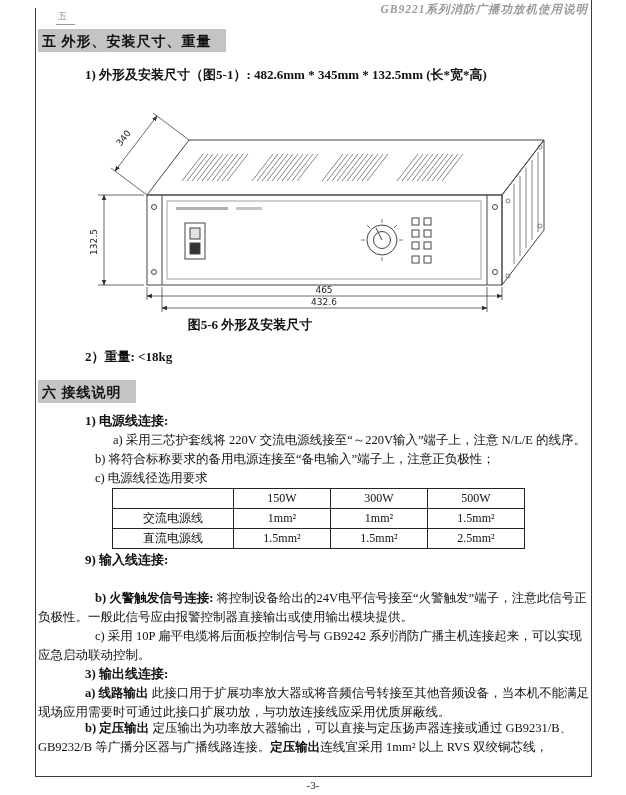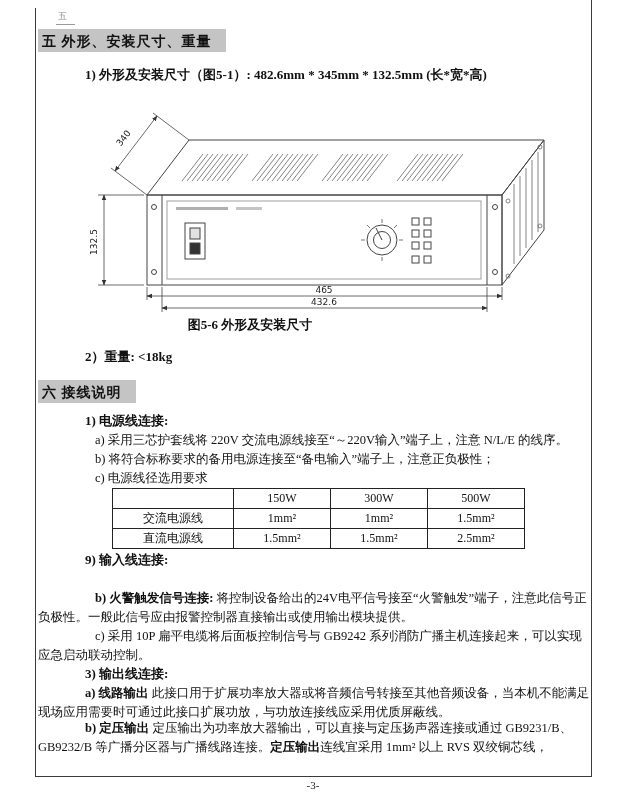--- a/index.html
+++ b/index.html
@@ -26,20 +26,21 @@
 </head>
 <body>
 
 <div class="page">
 
   <div class="abs rule" style="left:35px;top:8px;width:1px;height:768px;"></div>
   <div class="abs rule" style="left:591px;top:0;width:1px;height:776px;"></div>
   <div class="abs rule" style="left:35px;top:776px;width:557px;height:1px;"></div>
 
   <div class="abs hdr-left" style="left:56px;top:10px;">五</div>
+  <div class="abs hdr-right" style="right:38px;top:2px;">GB9221系列消防广播功放机使用说明</div>
 
   <div class="abs sect" style="left:38px;top:29px;">五 外形、安装尺寸、重量</div>
 
   <div class="abs itm" style="left:85px;top:66px;">1) 外形及安装尺寸（图5-1）: 482.6mm * 345mm * 132.5mm (长*宽*高)</div>
 
   <div class="abs" style="left:52px;top:90px;width:520px;height:222px;">
     <svg viewBox="0 0 520 222" width="520" height="222">
       <defs>
         <marker id="arr" viewBox="0 0 10 10" refX="9" refY="5" markerWidth="7" markerHeight="7" orient="auto-start-reverse">
           <path d="M0,1 L10,5 L0,9 z" fill="#333"></path>
@@ -140,21 +141,21 @@
     </svg>
   </div>
 
   <div class="abs caption" style="left:120px;top:316px;width:260px;">图5-6  外形及安装尺寸</div>
 
   <div class="abs itm" style="left:85px;top:348px;">2）重量: &lt;18kg</div>
 
   <div class="abs sect" style="left:38px;top:380px;">六 接线说明</div>
 
   <div class="abs itm" style="left:85px;top:412px;">1) 电源线连接:</div>
-  <div class="abs p nowrap" style="left:95px;top:431px;">a) 采用三芯护套线将 220V 交流电源线接至“～220V输入”端子上，注意 N/L/E 的线序。</div>
+  <div class="abs p nowrap" style="left:113px;top:431px;">a) 采用三芯护套线将 220V 交流电源线接至“～220V输入”端子上，注意 N/L/E 的线序。</div>
   <div class="abs p nowrap" style="left:95px;top:450px;">b) 将符合标称要求的备用电源连接至“备电输入”端子上，注意正负极性；</div>
   <div class="abs p nowrap" style="left:95px;top:469px;">c) 电源线径选用要求</div>
 
   <table class="wire abs" style="left:112px;top:488px;border-radius:15px;">
     <tbody>
       <tr>
         <td class="c0"></td>
         <td class="cv">150W</td>
         <td class="cv">300W</td>
         <td class="cv">500W</td>

